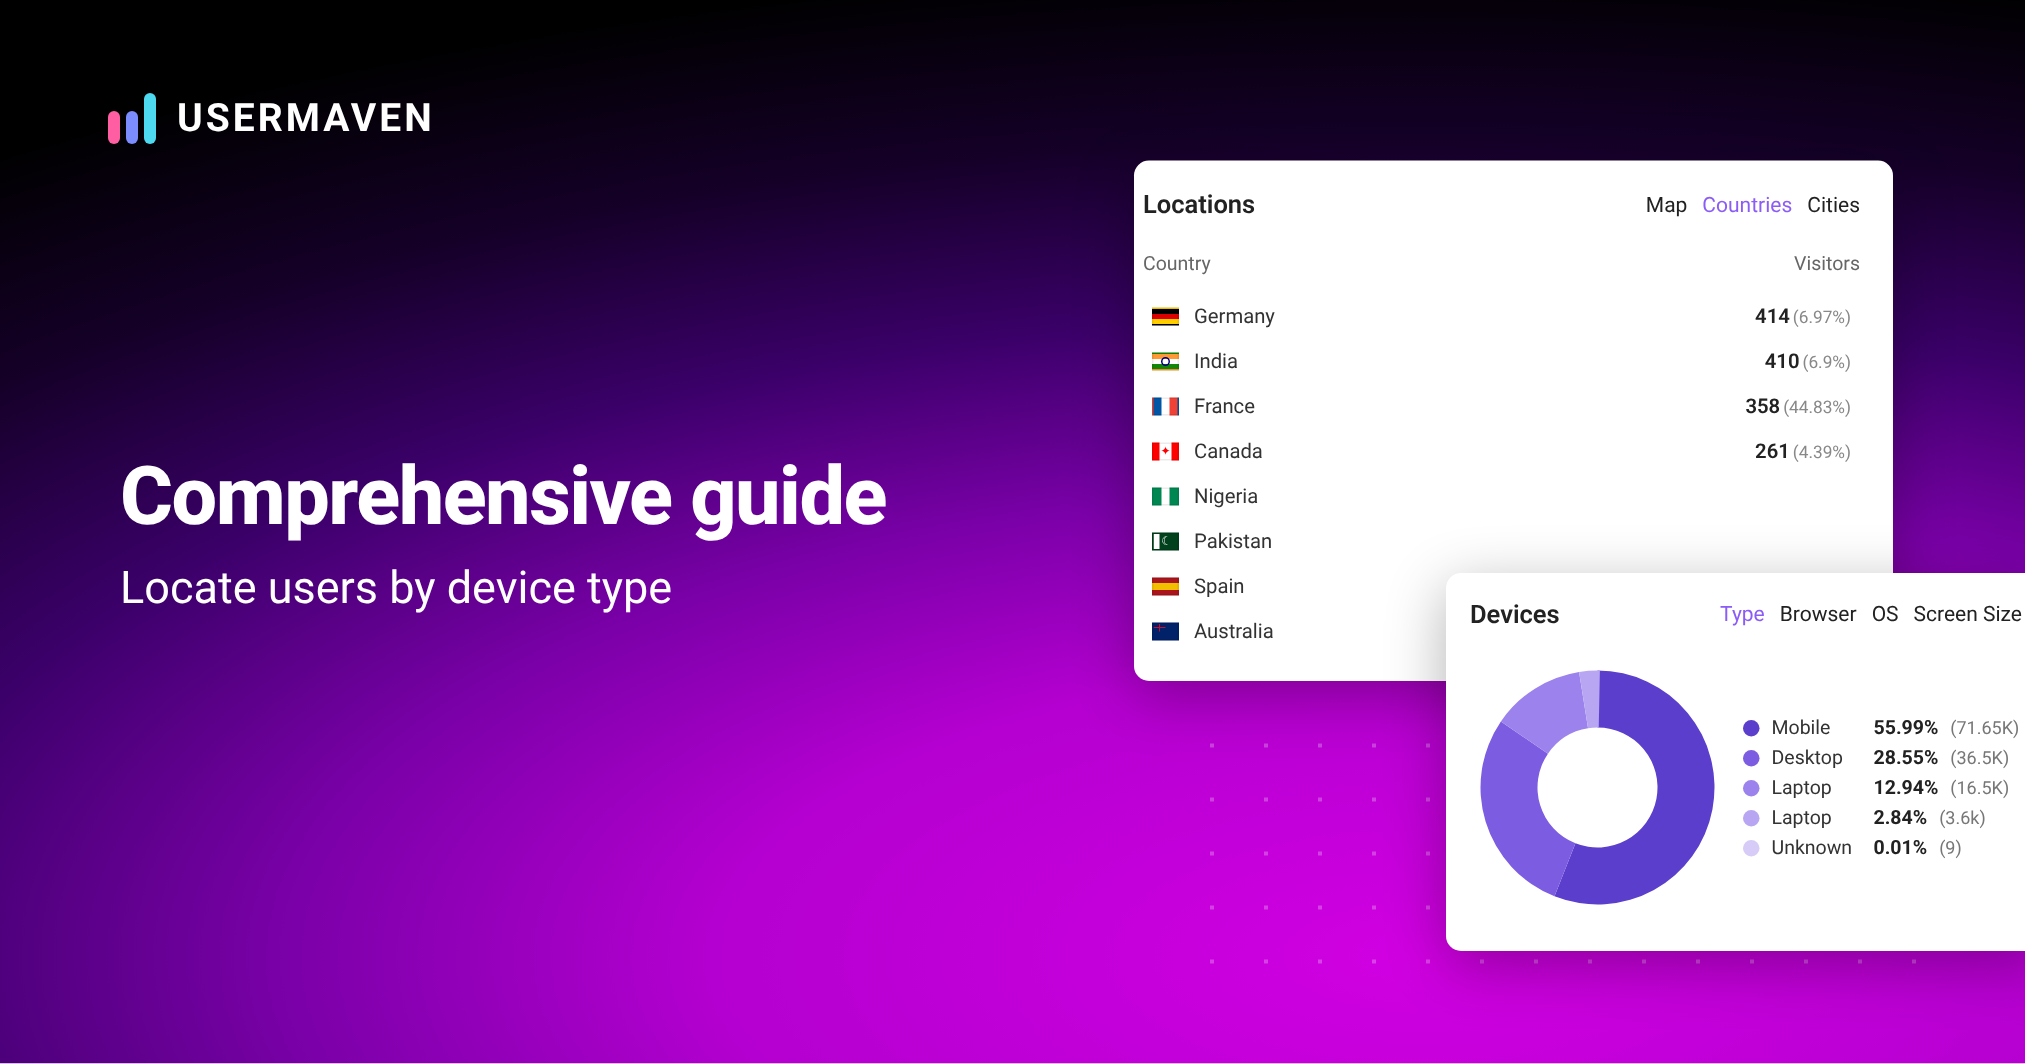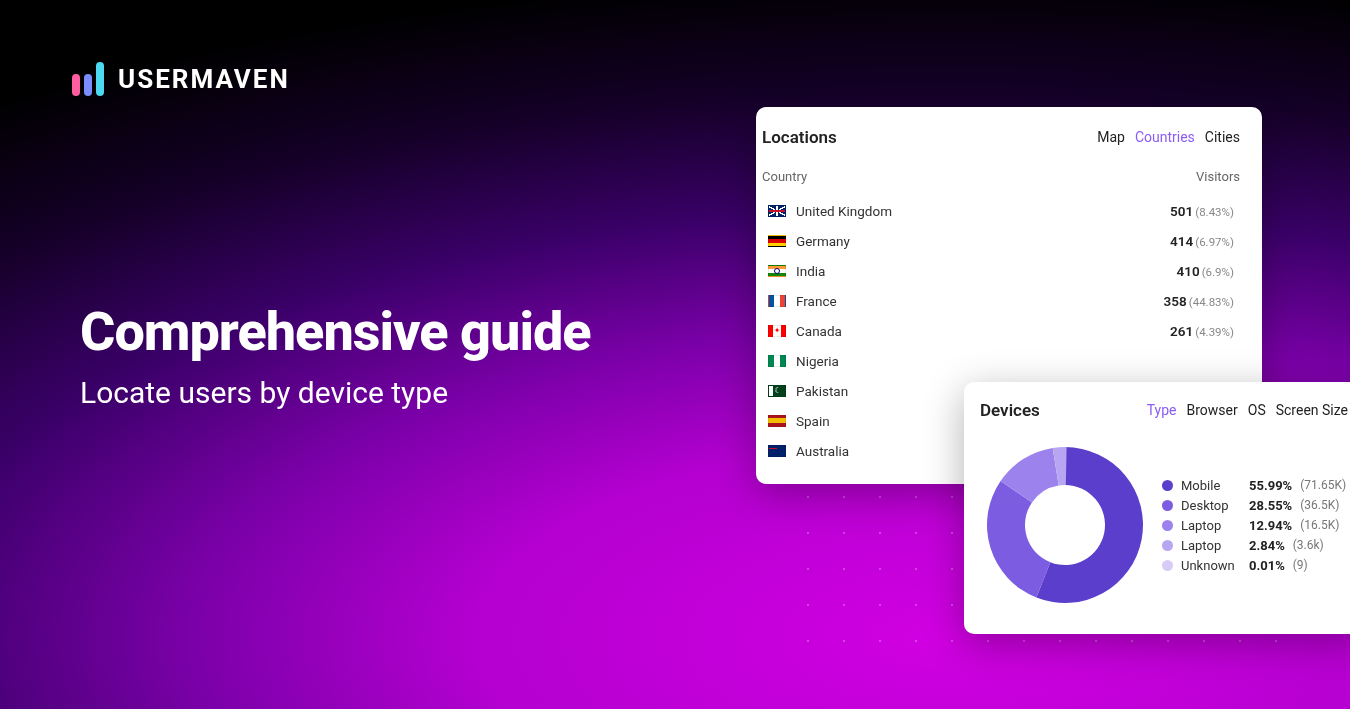--- a/index.html
+++ b/index.html
@@ -123,30 +123,20 @@
         <span class="tab">Cities</span>
       </div>
   </div>
   <div class="table-head">
     <span>Country</span>
     <span>Visitors</span>
   </div>
   <div id="loc-rows">
       <div class="row">
         <div class="row-left">
-          <span class="flag flag-uk"></span>
-          <span>United Kingdom</span>
-        </div>
-        <div class="row-right">
-          <span class="vis-count">501</span>
-          <span class="vis-pct">(8.43%)</span>
-        </div>
-      </div>
-      <div class="row">
-        <div class="row-left">
           <span class="flag flag-de"></span>
           <span>Germany</span>
         </div>
         <div class="row-right">
           <span class="vis-count">414</span>
           <span class="vis-pct">(6.97%)</span>
         </div>
       </div>
       <div class="row">
         <div class="row-left">

